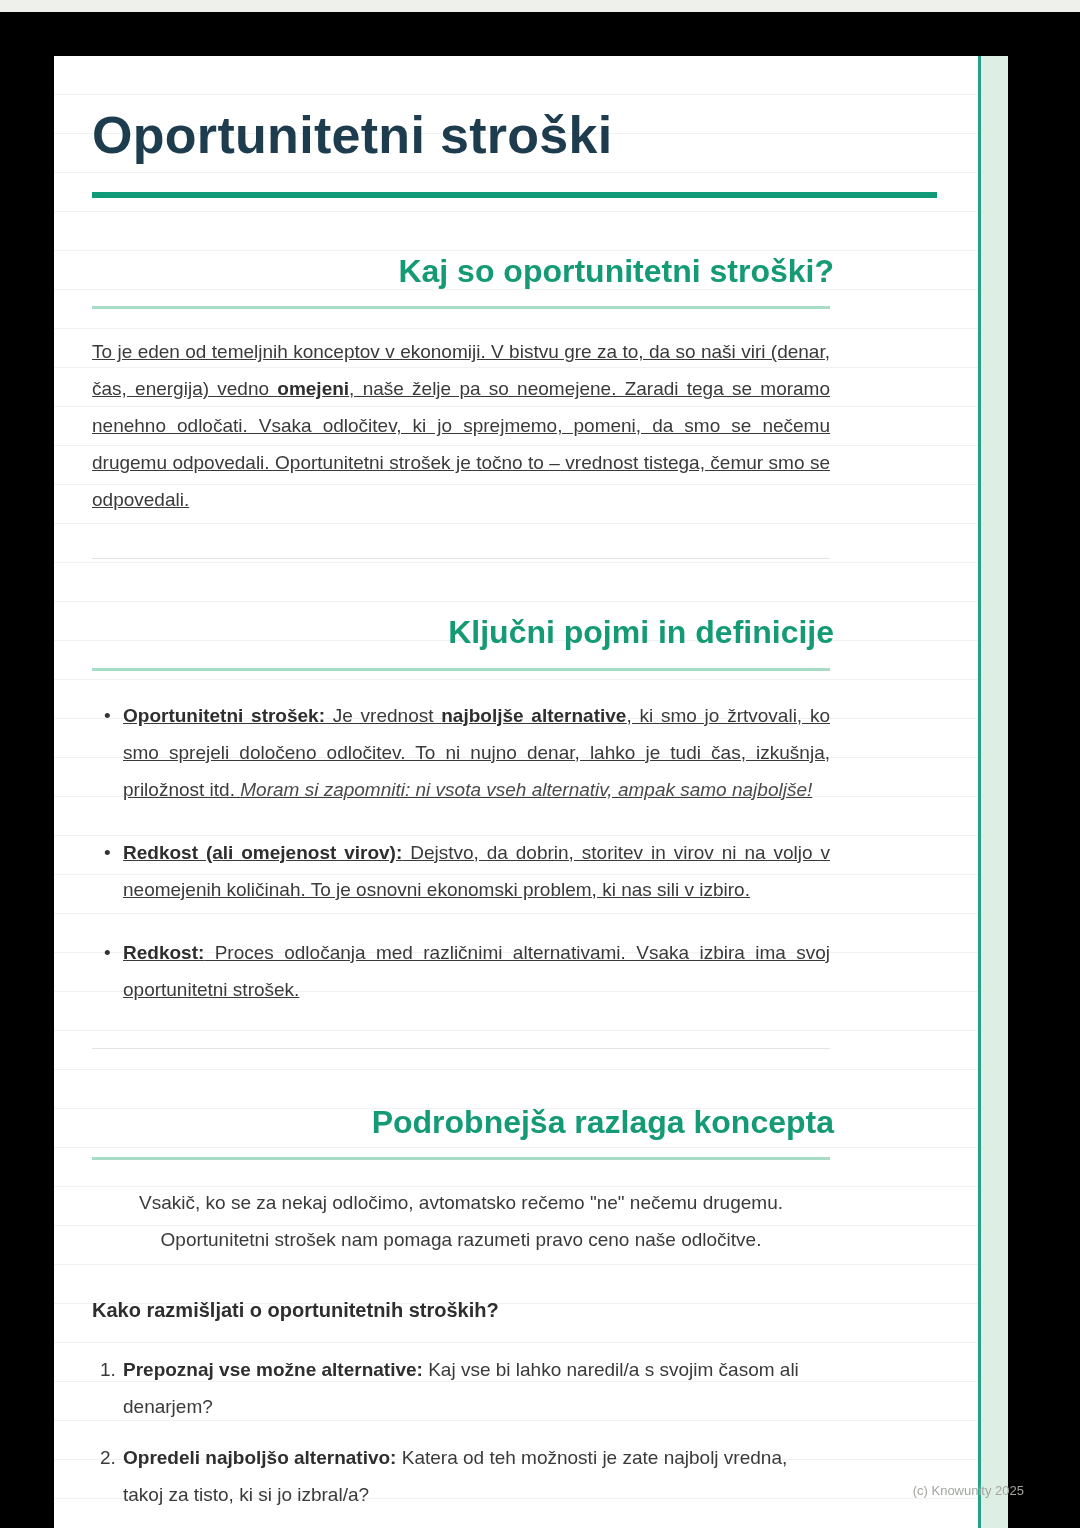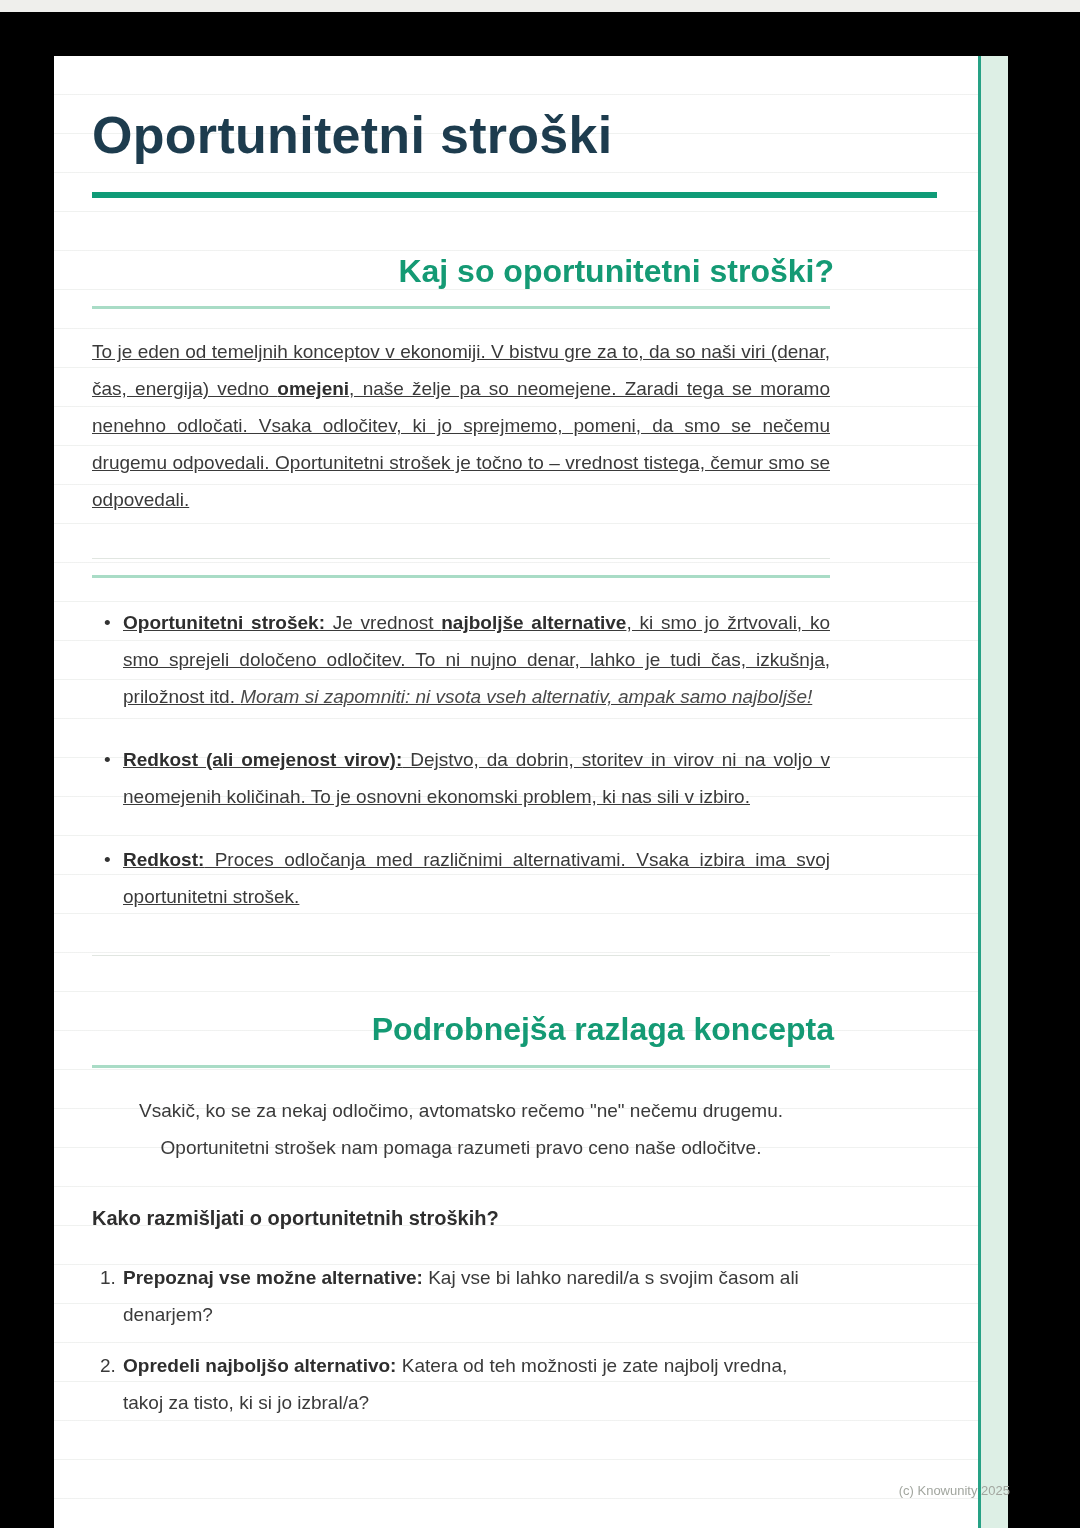--- a/index.html
+++ b/index.html
@@ -135,21 +135,21 @@
   }
   .ntext {
     flex: 1;
     margin: 0;
     font-size: 19px;
     line-height: 37px;
     color: #3a3a3a;
   }
   .footer {
     position: absolute;
-    right: 70px;
+    right: 56px;
     bottom: 42px;
     font-size: 13px;
     color: #a2a69f;
   }
 </style>
 </head>
 <body>
 
 <div class="canvas">
   <div class="sheet">
@@ -162,20 +162,21 @@
 
       <section>
         <h2 class="h2">Kaj so oportunitetni stroški?</h2>
         <div class="h2-rule"></div>
         <p class="para just"><span class="run">To je eden od temeljnih konceptov v ekonomiji. V bistvu gre za to, da so naši viri (denar, čas, energija) vedno </span><span class="run b">omejeni</span><span class="run">, naše želje pa so neomejene. Zaradi tega se moramo nenehno odločati. Vsaka odločitev, ki jo sprejmemo, pomeni, da smo se nečemu drugemu odpovedali. Oportunitetni strošek je točno to – vrednost tistega, čemur smo se odpovedali.</span></p>
       </section>
 
       <hr class="divider">
 
       <section>
+        <h2 class="h2">Ključni pojmi in definicije</h2>
         <div class="h2-rule"></div>
 
         <div class="bullets">
 
           <div class="bullet">
             <span class="dot">•</span>
             <p class="btext just"><span class="run b">Oportunitetni strošek:</span><span class="run"> Je vrednost </span><span class="run b">najboljše alternative</span><span class="run">, ki smo jo žrtvovali, ko smo sprejeli določeno odločitev. To ni nujno denar, lahko je tudi čas, izkušnja, priložnost itd. </span><span class="run it">Moram si zapomniti: ni vsota vseh alternativ, ampak samo najboljše!</span></p>
           </div>
 
           <div class="bullet">

